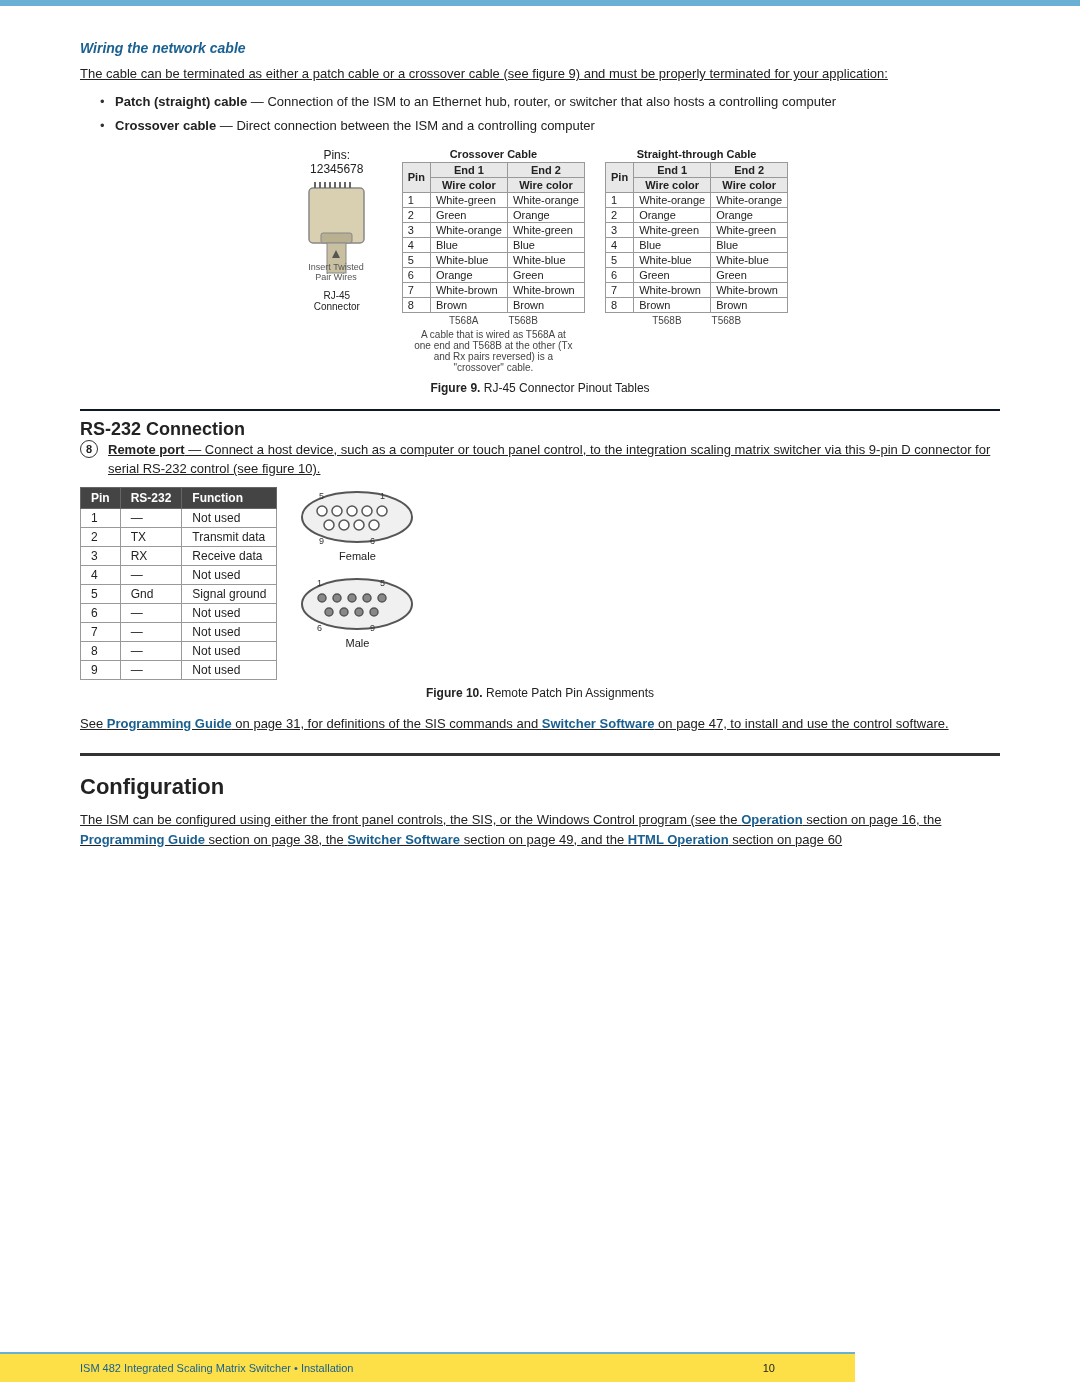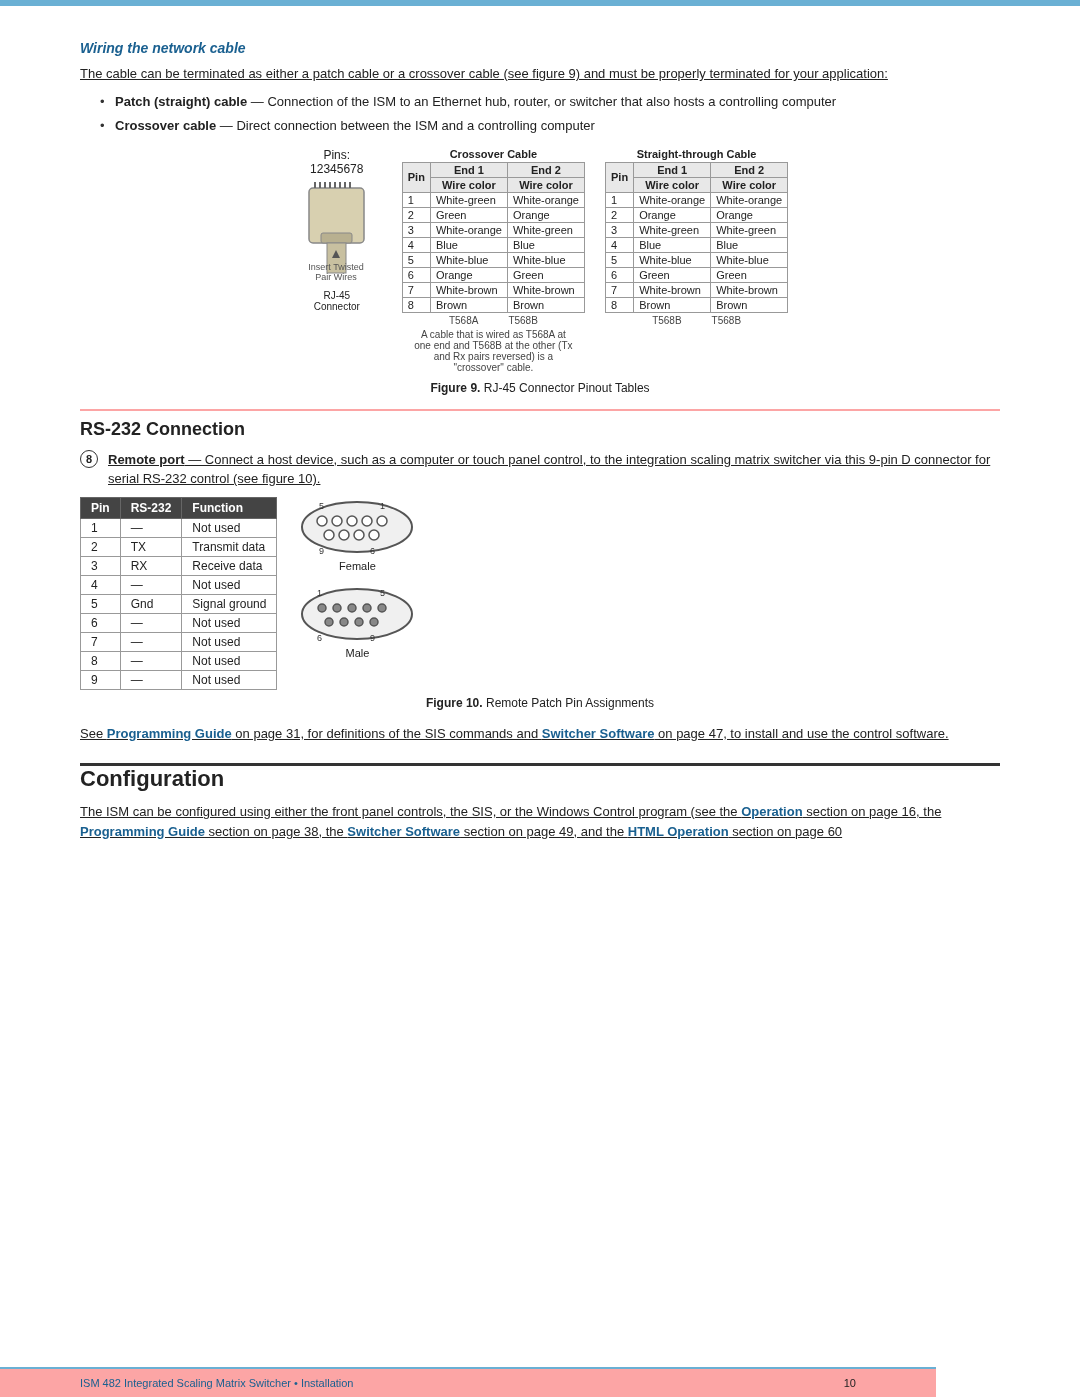--- a/index.html
+++ b/index.html
@@ -112,23 +112,22 @@
       margin: 6px 0 14px 0;
     }
     .figure-caption .fig-num {
       font-weight: bold;
     }
 
     
     .rs232-heading {
       font-size: 18px;
       font-weight: bold;
-      border-top: 2px solid #fca5a5;
+      border-top: 2px solid #0f172a;
       padding-top: 8px;
-      margin-bottom: 10px;
     }
     .circle-num {
       display: inline-flex;
       align-items: center;
       justify-content: center;
       width: 18px;
       height: 18px;
       border-radius: 50%;
       border: 1.5px solid #333;
       font-size: 11px;
@@ -163,21 +162,21 @@
       flex-direction: column;
       align-items: center;
       gap: 12px;
     }
 
     
     .config-heading {
       font-size: 22px;
       font-weight: bold;
       border-top: 3px solid #333;
-      padding-top: 0;
+      padding-top: 18px;
       margin: 20px 0 10px 0;
     }
 
     
     .db9-wrap {
       display: flex;
       flex-direction: column;
       align-items: center;
       font-size: 11px;
     }
@@ -494,16 +493,16 @@
   </p>
 </div>
 
 <div style="margin-top:16px;">
   <div class="config-heading">Configuration</div>
   <p class="body-text">
     <span>The ISM can be configured using either the front panel controls, the SIS, or the Windows Control program (see the </span><span class="bold-blue">Operation</span><span> section on page 16, the </span><span class="bold-blue">Programming Guide</span><span> section on page 38, the </span><span class="bold-blue">Switcher Software</span><span> section on page 49, and the </span><span class="bold-blue">HTML Operation</span><span> section on page 60</span>
   </p>
 </div>
 
-<div style="position:fixed;bottom:0;left:0;right:0;width:936px;background:#fca5a5;border-top:2px solid #6ab0d4;padding:8px 80px;display:flex;justify-content:space-between;align-items:center;">
+<div style="position:fixed;bottom:15px;left:0;right:0;width:855px;background:#fde047;border-top:2px solid #6ab0d4;padding:8px 80px;display:flex;justify-content:space-between;align-items:center;">
   <span style="font-size:11px;color:#1a6090;">ISM 482 Integrated Scaling Matrix Switcher • Installation</span>
   <span style="font-size:11px;">10</span>
 </div>
 
 </body></html>

